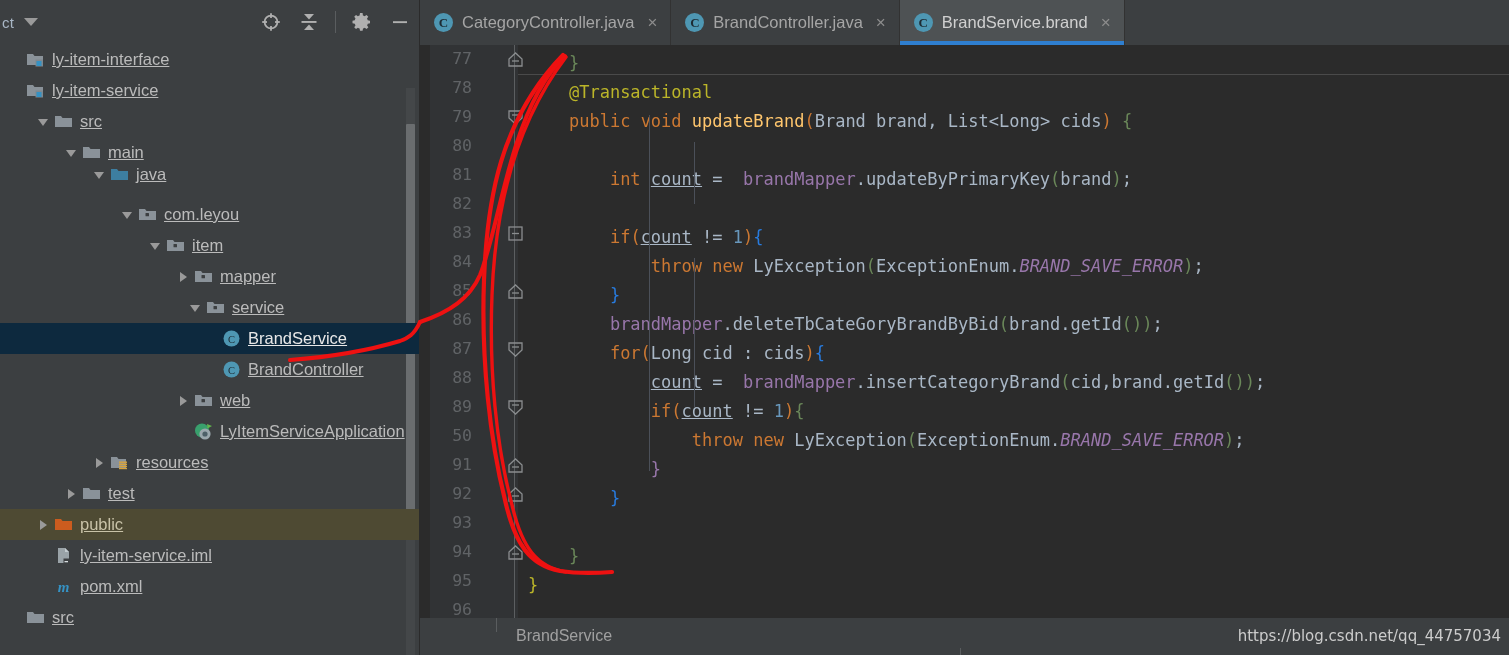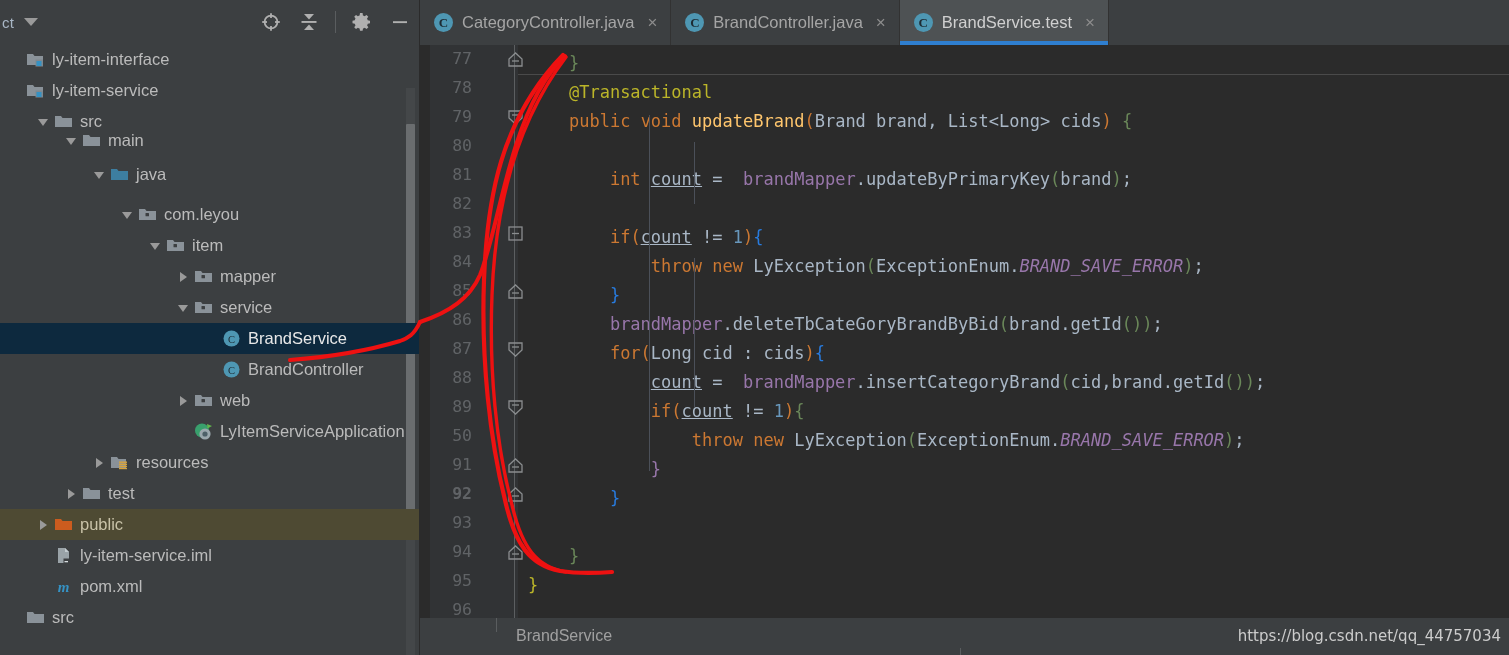--- a/index.html
+++ b/index.html
@@ -41,21 +41,21 @@
     position:absolute;left:0;top:44px;width:420px;height:611px;
     overflow:hidden;
   }
   .row{
     position:relative;height:31px;display:flex;align-items:center;
     white-space:nowrap;font-size:16.5px;color:#bbbbbb;
     padding-left:4px;box-sizing:border-box;cursor:default;
   }
   .row.sel{background:#0d293e;}
   .row.excluded{background:#4e4a33;}
-  .row .lbl{color:#bbbbbb;}
+  .row .lbl{color:#bbbbbb;text-decoration:underline;}
   .row.sel .lbl{color:#e8e8e8;}
   .row.excluded .lbl{color:#c8c2a8;}
 
   .arrow{
     width:16px;height:16px;flex:0 0 16px;margin-right:2px;
     position:relative;
   }
   .arrow.right::before{
     content:"";position:absolute;left:4px;top:3px;
     border-left:7px solid #9a9a9a;
@@ -276,21 +276,21 @@
         <div class="row" style="top: 62px; position: absolute; left: 0px; width: 420px;">
           <span style="display: inline-block; width: 32px; flex: 0 0 auto;"></span>
           <span class="arrow down"></span>
           <span class="ico">
             <svg width="19" height="19" viewBox="0 0 19 19">
               <path fill="#8a9299" d="M1 4h6l1.5 2H18v9H1z"></path>
             </svg>
           </span>
           <span class="lbl txt">src</span>
         </div>
-        <div class="row" style="top: 81px; position: absolute; left: 0px; width: 420px; text-align: right;">
+        <div class="row" style="top: 93px; position: absolute; left: 0px; width: 420px; text-align: right;">
           <span style="display: inline-block; width: 60px; flex: 0 0 auto;"></span>
           <span class="arrow down"></span>
           <span class="ico">
             <svg width="19" height="19" viewBox="0 0 19 19">
               <path fill="#8a9299" d="M1 4h6l1.5 2H18v9H1z"></path>
             </svg>
           </span>
           <span class="lbl txt">main</span>
         </div>
         <div class="row" style="top: 115px; position: absolute; left: 0px; width: 420px;">
@@ -329,21 +329,21 @@
           <span style="display: inline-block; width: 172px; flex: 0 0 auto;"></span>
           <span class="arrow right"></span>
           <span class="ico">
             <svg width="19" height="19" viewBox="0 0 19 19">
               <path fill="#8a9299" d="M1 4h6l1.5 2H18v9H1z"></path>
               <rect x="7.5" y="8" width="3.5" height="3.2" rx=".5" fill="#3c3f41"></rect>
             </svg>
           </span>
           <span class="lbl txt">mapper</span>
         </div>
-        <div class="row" style="top: 248px; position: absolute; left: 0px; width: 420px;">
+        <div class="row" style="top: 248px; position: absolute; left: 12px; width: 420px;">
           <span style="display: inline-block; width: 172px; flex: 0 0 auto;"></span>
           <span class="arrow down"></span>
           <span class="ico">
             <svg width="19" height="19" viewBox="0 0 19 19">
               <path fill="#8a9299" d="M1 4h6l1.5 2H18v9H1z"></path>
               <rect x="7.5" y="8" width="3.5" height="3.2" rx=".5" fill="#3c3f41"></rect>
             </svg>
           </span>
           <span class="lbl txt">service</span>
         </div>
@@ -474,21 +474,21 @@
           <span>CategoryController.java</span>
           <span class="cls">×</span>
         </div>
         <div class="tab">
           <span class="jico">C</span>
           <span>BrandController.java</span>
           <span class="cls">×</span>
         </div>
         <div class="tab active">
           <span class="jico">C</span>
-          <span>BrandService.test</span>
+          <span>BrandService.brand</span>
           <span class="cls">×</span>
         </div>
       </div>
 
     <div id="code-area">
       <div id="gutter">
           <div class="lnum" style="top: 4px;">77</div>
           <div class="lnum" style="top: 33px;">78</div>
           <div class="lnum" style="top: 62px;">79</div>
           <div class="lnum" style="top: 91px;">80</div>
@@ -496,21 +496,21 @@
           <div class="lnum" style="top: 149px;">82</div>
           <div class="lnum" style="top: 178px;">83</div>
           <div class="lnum" style="top: 207px;">84</div>
           <div class="lnum" style="top: 236px;">85</div>
           <div class="lnum" style="top: 265px;">86</div>
           <div class="lnum" style="top: 294px;">87</div>
           <div class="lnum" style="top: 323px;">88</div>
           <div class="lnum" style="top: 352px;">89</div>
           <div class="lnum" style="top: 381px;">50</div>
           <div class="lnum" style="top: 410px;">91</div>
-          <div class="lnum" style="top: 439px; font-weight: bold;">92</div>
+          <div class="lnum" style="top: 439px;">92</div>
           <div class="lnum" style="top: 468px;">93</div>
           <div class="lnum" style="top: 497px;">94</div>
           <div class="lnum" style="top: 526px;">95</div>
           <div class="lnum" style="top: 555px;">96</div>
         </div>
       <div id="fold-rail"></div>
       <div id="fold-sep"></div>
       <div id="code-lines"><div class="cl" style="top: 4px;"><span class="plain">&nbsp;&nbsp;&nbsp;&nbsp;</span><span class="brg">}</span></div><div class="cl" style="top: 33px;"><span class="plain">&nbsp;&nbsp;&nbsp;&nbsp;</span><span class="anno">@Transactional</span></div><div class="cl" style="top: 62px;"><span class="plain">&nbsp;&nbsp;&nbsp;&nbsp;</span><span class="kw">public</span><span class="plain">&nbsp;</span><span class="kw">void</span><span class="plain">&nbsp;</span><span class="mname">updateBrand</span><span class="bro">(</span><span class="plain">Brand</span><span class="plain">&nbsp;</span><span class="plain">brand</span><span class="plain">,</span><span class="plain">&nbsp;</span><span class="plain">List</span><span class="plain">&lt;</span><span class="plain">Long</span><span class="plain">&gt;</span><span class="plain">&nbsp;</span><span class="plain">cids</span><span class="bro">)</span><span class="plain">&nbsp;</span><span class="brg">{</span></div><div class="cl" style="top: 91px;"></div><div class="cl" style="top: 120px;"><span class="plain">&nbsp;&nbsp;&nbsp;&nbsp;&nbsp;&nbsp;&nbsp;&nbsp;</span><span class="kw">int</span><span class="plain">&nbsp;</span><span class="var">count</span><span class="plain">&nbsp;</span><span class="plain">=</span><span class="plain">&nbsp;&nbsp;</span><span class="fld">brandMapper</span><span class="plain">.</span><span class="plain">updateByPrimaryKey</span><span class="brg">(</span><span class="plain">brand</span><span class="brg">)</span><span class="plain">;</span></div><div class="cl" style="top: 149px;"></div><div class="cl" style="top: 178px;"><span class="plain">&nbsp;&nbsp;&nbsp;&nbsp;&nbsp;&nbsp;&nbsp;&nbsp;</span><span class="kw">if</span><span class="bro">(</span><span class="var">count</span><span class="plain">&nbsp;</span><span class="plain">!</span><span class="plain">=</span><span class="plain">&nbsp;</span><span class="num">1</span><span class="bro">)</span><span class="brb">{</span></div><div class="cl" style="top: 207px;"><span class="plain">&nbsp;&nbsp;&nbsp;&nbsp;&nbsp;&nbsp;&nbsp;&nbsp;&nbsp;&nbsp;&nbsp;&nbsp;</span><span class="kw">throw</span><span class="plain">&nbsp;</span><span class="kw">new</span><span class="plain">&nbsp;</span><span class="plain">LyException</span><span class="brg">(</span><span class="plain">ExceptionEnum</span><span class="plain">.</span><span class="stat">BRAND_SAVE_ERROR</span><span class="brg">)</span><span class="plain">;</span></div><div class="cl" style="top: 236px;"><span class="plain">&nbsp;&nbsp;&nbsp;&nbsp;&nbsp;&nbsp;&nbsp;&nbsp;</span><span class="brb">}</span></div><div class="cl" style="top: 265px;"><span class="plain">&nbsp;&nbsp;&nbsp;&nbsp;&nbsp;&nbsp;&nbsp;&nbsp;</span><span class="fld">brandMapper</span><span class="plain">.</span><span class="plain">deleteTbCateGoryBrandByBid</span><span class="brg">(</span><span class="plain">brand</span><span class="plain">.</span><span class="plain">getId</span><span class="brg">(</span><span class="brg">)</span><span class="brg">)</span><span class="plain">;</span></div><div class="cl" style="top: 294px;"><span class="plain">&nbsp;&nbsp;&nbsp;&nbsp;&nbsp;&nbsp;&nbsp;&nbsp;</span><span class="kw">for</span><span class="bro">(</span><span class="plain">Long</span><span class="plain">&nbsp;</span><span class="plain">cid</span><span class="plain">&nbsp;</span><span class="plain">:</span><span class="plain">&nbsp;</span><span class="plain">cids</span><span class="bro">)</span><span class="brb">{</span></div><div class="cl" style="top: 323px;"><span class="plain">&nbsp;&nbsp;&nbsp;&nbsp;&nbsp;&nbsp;&nbsp;&nbsp;&nbsp;&nbsp;&nbsp;&nbsp;</span><span class="var">count</span><span class="plain">&nbsp;</span><span class="plain">=</span><span class="plain">&nbsp;&nbsp;</span><span class="fld">brandMapper</span><span class="plain">.</span><span class="plain">insertCategoryBrand</span><span class="brg">(</span><span class="plain">cid</span><span class="plain">,</span><span class="plain">brand</span><span class="plain">.</span><span class="plain">getId</span><span class="brg">(</span><span class="brg">)</span><span class="brg">)</span><span class="plain">;</span></div><div class="cl" style="top: 352px;"><span class="plain">&nbsp;&nbsp;&nbsp;&nbsp;&nbsp;&nbsp;&nbsp;&nbsp;&nbsp;&nbsp;&nbsp;&nbsp;</span><span class="kw">if</span><span class="bro">(</span><span class="var">count</span><span class="plain">&nbsp;</span><span class="plain">!</span><span class="plain">=</span><span class="plain">&nbsp;</span><span class="num">1</span><span class="bro">)</span><span class="brg">{</span></div><div class="cl" style="top: 381px;"><span class="plain">&nbsp;&nbsp;&nbsp;&nbsp;&nbsp;&nbsp;&nbsp;&nbsp;&nbsp;&nbsp;&nbsp;&nbsp;&nbsp;&nbsp;&nbsp;&nbsp;</span><span class="kw">throw</span><span class="plain">&nbsp;</span><span class="kw">new</span><span class="plain">&nbsp;</span><span class="plain">LyException</span><span class="brg">(</span><span class="plain">ExceptionEnum</span><span class="plain">.</span><span class="stat">BRAND_SAVE_ERROR</span><span class="brg">)</span><span class="plain">;</span></div><div class="cl" style="top: 410px;"><span class="plain">&nbsp;&nbsp;&nbsp;&nbsp;&nbsp;&nbsp;&nbsp;&nbsp;&nbsp;&nbsp;&nbsp;&nbsp;</span><span class="brp">}</span></div><div class="cl" style="top: 439px;"><span class="plain">&nbsp;&nbsp;&nbsp;&nbsp;&nbsp;&nbsp;&nbsp;&nbsp;</span><span class="brb">}</span></div><div class="cl" style="top: 468px;"></div><div class="cl" style="top: 497px;"><span class="plain">&nbsp;&nbsp;&nbsp;&nbsp;</span><span class="brg">}</span></div><div class="cl" style="top: 526px;"><span class="plain"></span><span class="bry">}</span></div><div class="cl" style="top: 555px;"></div><div class="guide" style="left: 131px; top: 70px; height: 356px;"></div><div class="guide" style="left: 176px; top: 97px; height: 62px;"></div><div class="guide" style="left: 176px; top: 213px; height: 149px;"></div></div>
       <div id="marker-col"></div>
     <div class="fold" style="top: 7px;">

